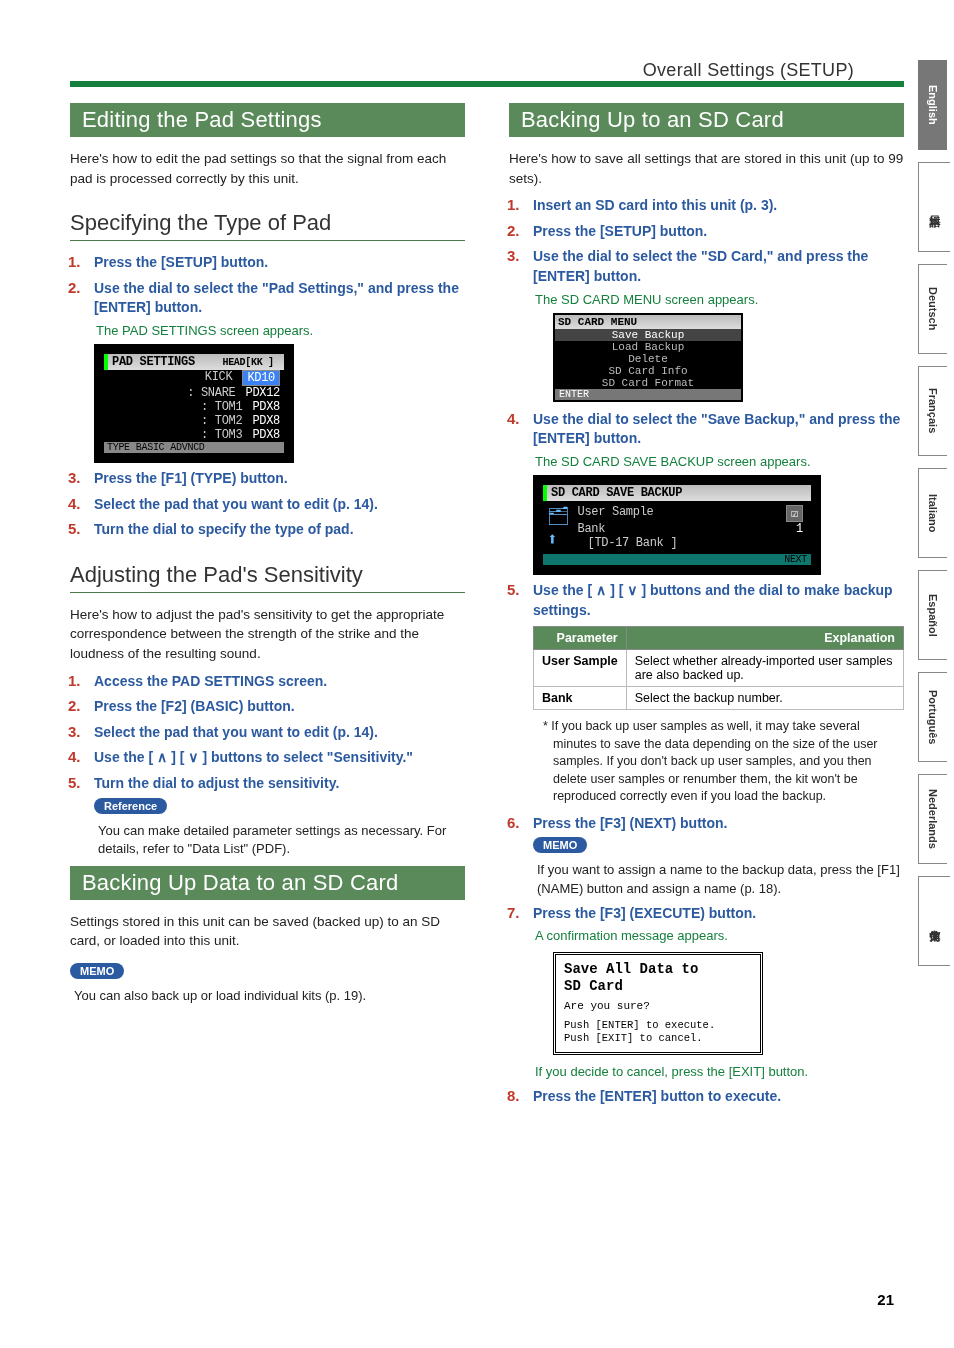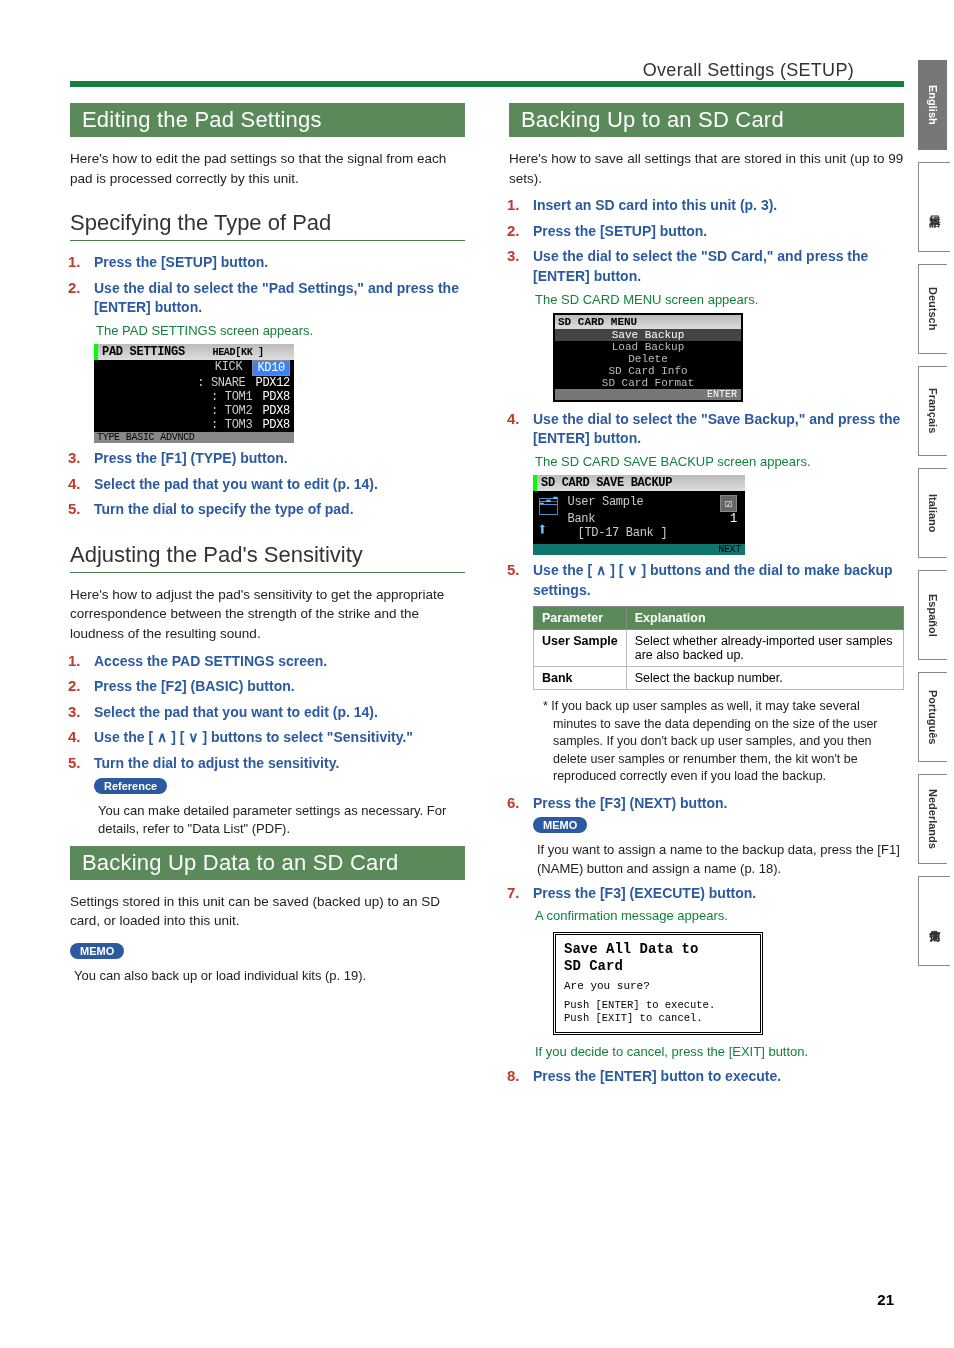--- a/index.html
+++ b/index.html
@@ -12,39 +12,39 @@
   .h2 { color: #333; font-size: 22px; font-weight: 400; border-bottom: 1px solid #4a7a4a; padding-bottom: 4px; margin: 22px 0 12px 0; font-family: "Segoe UI Light", "Segoe UI", sans-serif; }
   .bodytext { color: #222; line-height: 1.45; margin: 8px 0; font-size: 13.5px; }
   .steps { list-style: none; margin: 8px 0; }
   .steps > li { margin: 6px 0 6px 20px; position: relative; padding-left: 4px; }
   .stepnum { position: absolute; left: -22px; top: 0; color: #c0392b; font-weight: bold; font-size: 15px; }
   .steptext { color: #2c5aa0; font-weight: bold; font-size: 14px; line-height: 1.4; }
   .substep { color: #15803d; font-size: 13px; margin: 4px 0 4px 2px; line-height: 1.4; }
   .badge { display: inline-block; background: #2c5aa0; color: #fff; font-size: 11px; font-weight: bold; padding: 2px 10px; border-radius: 10px; margin: 4px 0; }
   .note { font-size: 13px; color: #222; line-height: 1.4; margin: 4px 0 4px 4px; }
   .screen img, .screenbox { display: block; }
-  .screenbox { background: #000; color: #fff; font-family: "Courier New", monospace; font-size: 12px; width: 200px; padding: 0; letter-spacing: -0.3px; }
-  .screenbox.wide { width: 212px; }
+  .screenbox { background: #000; color: #fff; font-family: "Courier New", monospace; font-size: 12px; width: 200px; padding: 10px; letter-spacing: -0.3px; }
+  .screenbox.wide { width: 288px; }
   .screenbox .title { background: linear-gradient(#bbb,#ddd); color: #000; font-weight: bold; padding: 1px 4px; border-left: 4px solid #0f0; }
   .screenbox .row { padding: 0 4px; display: flex; }
   .screenbox .row .l { flex: 1; color: #ccc; }
   .screenbox .row .r { color:#fff; }
   .screenbox .row .rbox { background:#3b82f6; border:1px solid #888; padding:0 4px; }
   .screenbox .tabs { background:#888; color:#000; font-size:10px; padding:0 3px; display:flex; gap:6px; }
   .screen3 { background:#000; color:#8ac; font-family:"Courier New",monospace; font-size:11px; width:190px; padding:2px; margin:4px 12px 8px 20px; }
   .screen3 .hdr { background:linear-gradient(#bbb,#ddd); color:#000; padding:1px 3px; font-weight:bold; }
   .screen3 .line { padding:0 6px; text-align:center; color:#bbb; }
   .screen3 .sel { background:#444; color:#fff; }
-  .screen3 .ftr { text-align:right; color:#fff; background:#777; font-size:10px; padding:0 4px; }
+  .screen3 .ftr { color:#fff; background:#777; font-size:10px; padding:0 4px; }
   .confirmbox { border: 3px double #000; width: 210px; padding: 6px 8px; font-family: "Courier New", monospace; font-size: 13px; margin: 6px 0 8px 20px; line-height:1.25; }
   .confirmbox .big { font-weight: bold; font-size: 14px; }
   .confirmbox .sm { font-size: 10.5px; margin-top: 6px; }
   .ast { font-size: 12.5px; color: #222; line-height: 1.4; margin: 8px 0 8px 10px; text-indent: -10px; padding-left: 10px; }
   table.params { border-collapse: collapse; width: 100%; margin: 6px 0; font-size: 12.5px; }
-  table.params th { background: #5a8a5a; color: #fff; text-align: left; padding: 4px 8px; font-weight: bold; border: 1px solid #888; }
+  table.params th { background: #5a8a5a; color: #fff; text-align: right; padding: 4px 8px; font-weight: bold; border: 1px solid #888; }
   table.params td { padding: 4px 8px; border: 1px solid #bbb; vertical-align: top; }
   table.params td.pname { font-weight: bold; white-space: nowrap; }
   .langtabs { position: absolute; right: 0; top: 60px; width: 36px; }
   .langtab { writing-mode: vertical-rl; font-size: 11px; font-weight: bold; padding: 16px 8px; margin-bottom: 12px; text-align: center; border: 1px solid #888; border-right: none; background: #fff; color: #333; height: 90px; display:flex; align-items:center; justify-content:center; }
   .langtab.active { background: #777; color: #fff; border-color:#777; }
   .pagenum { position: absolute; bottom: 40px; right: 60px; font-weight: bold; font-size: 15px; }
   .saveimg { display:flex; gap:4px; }
   .arrowcol { display:flex; flex-direction:column; justify-content:space-between; font-size:18px; color:#6bf; }
 </style>
 </head>

